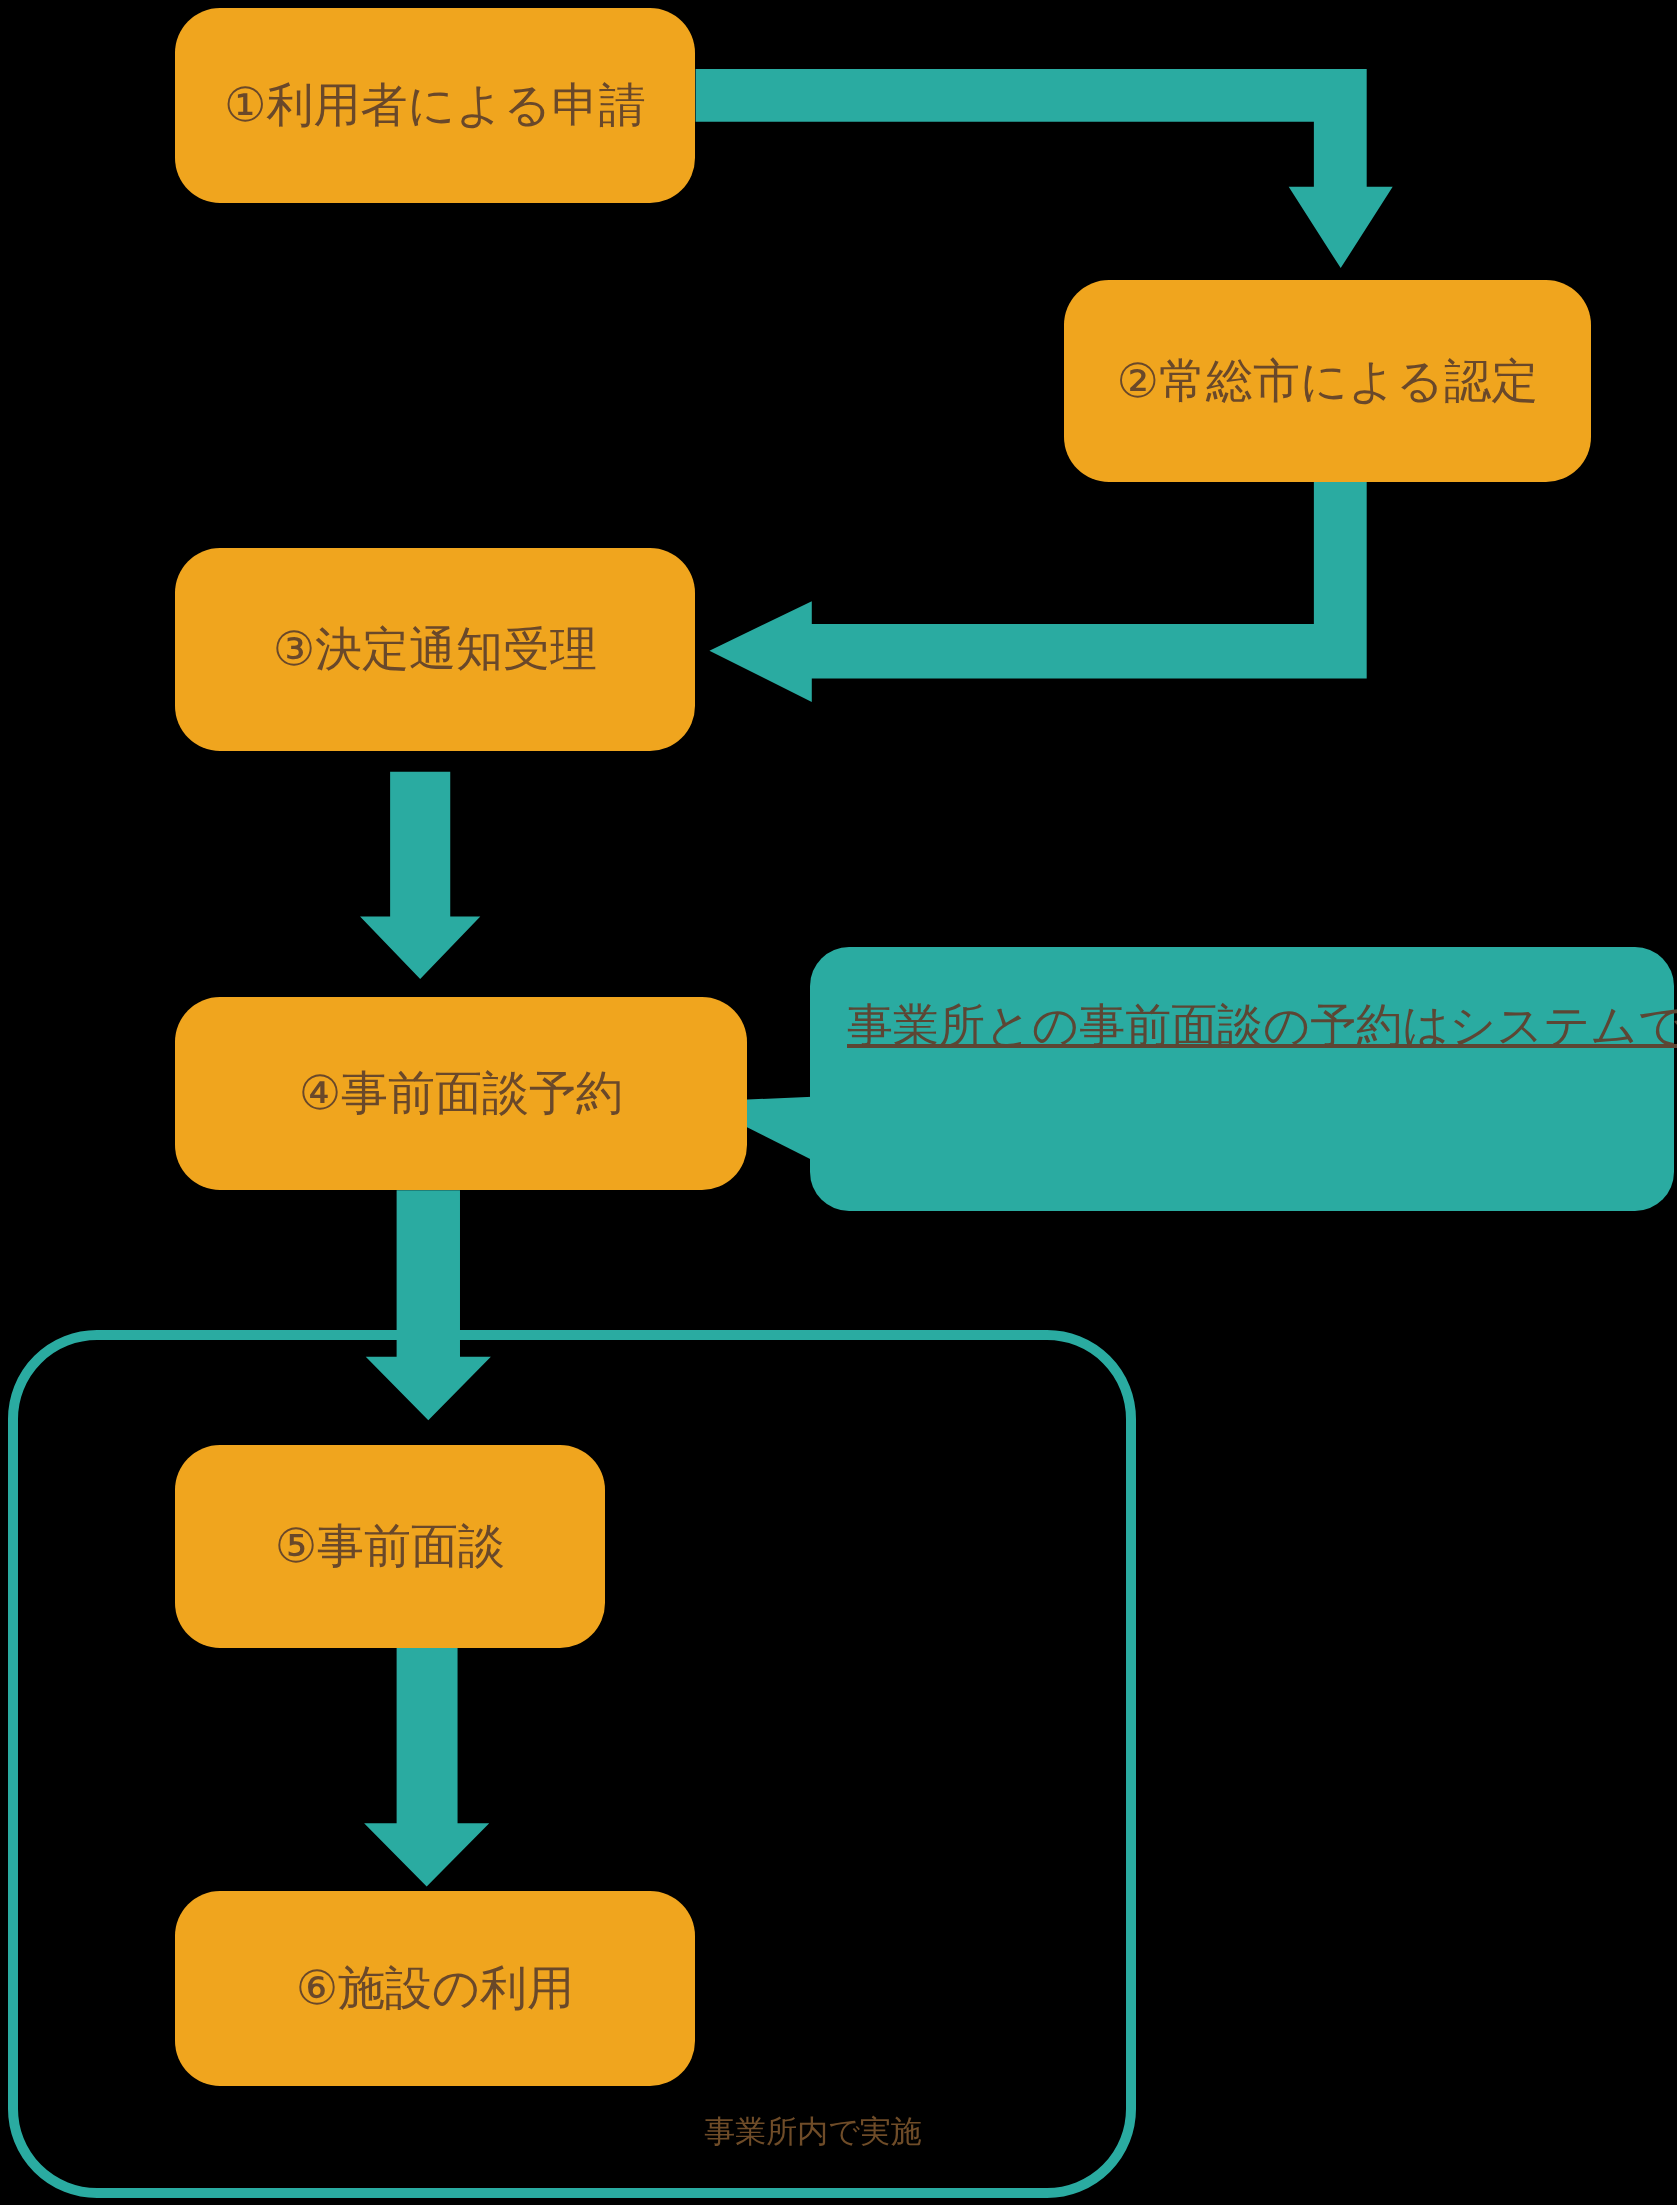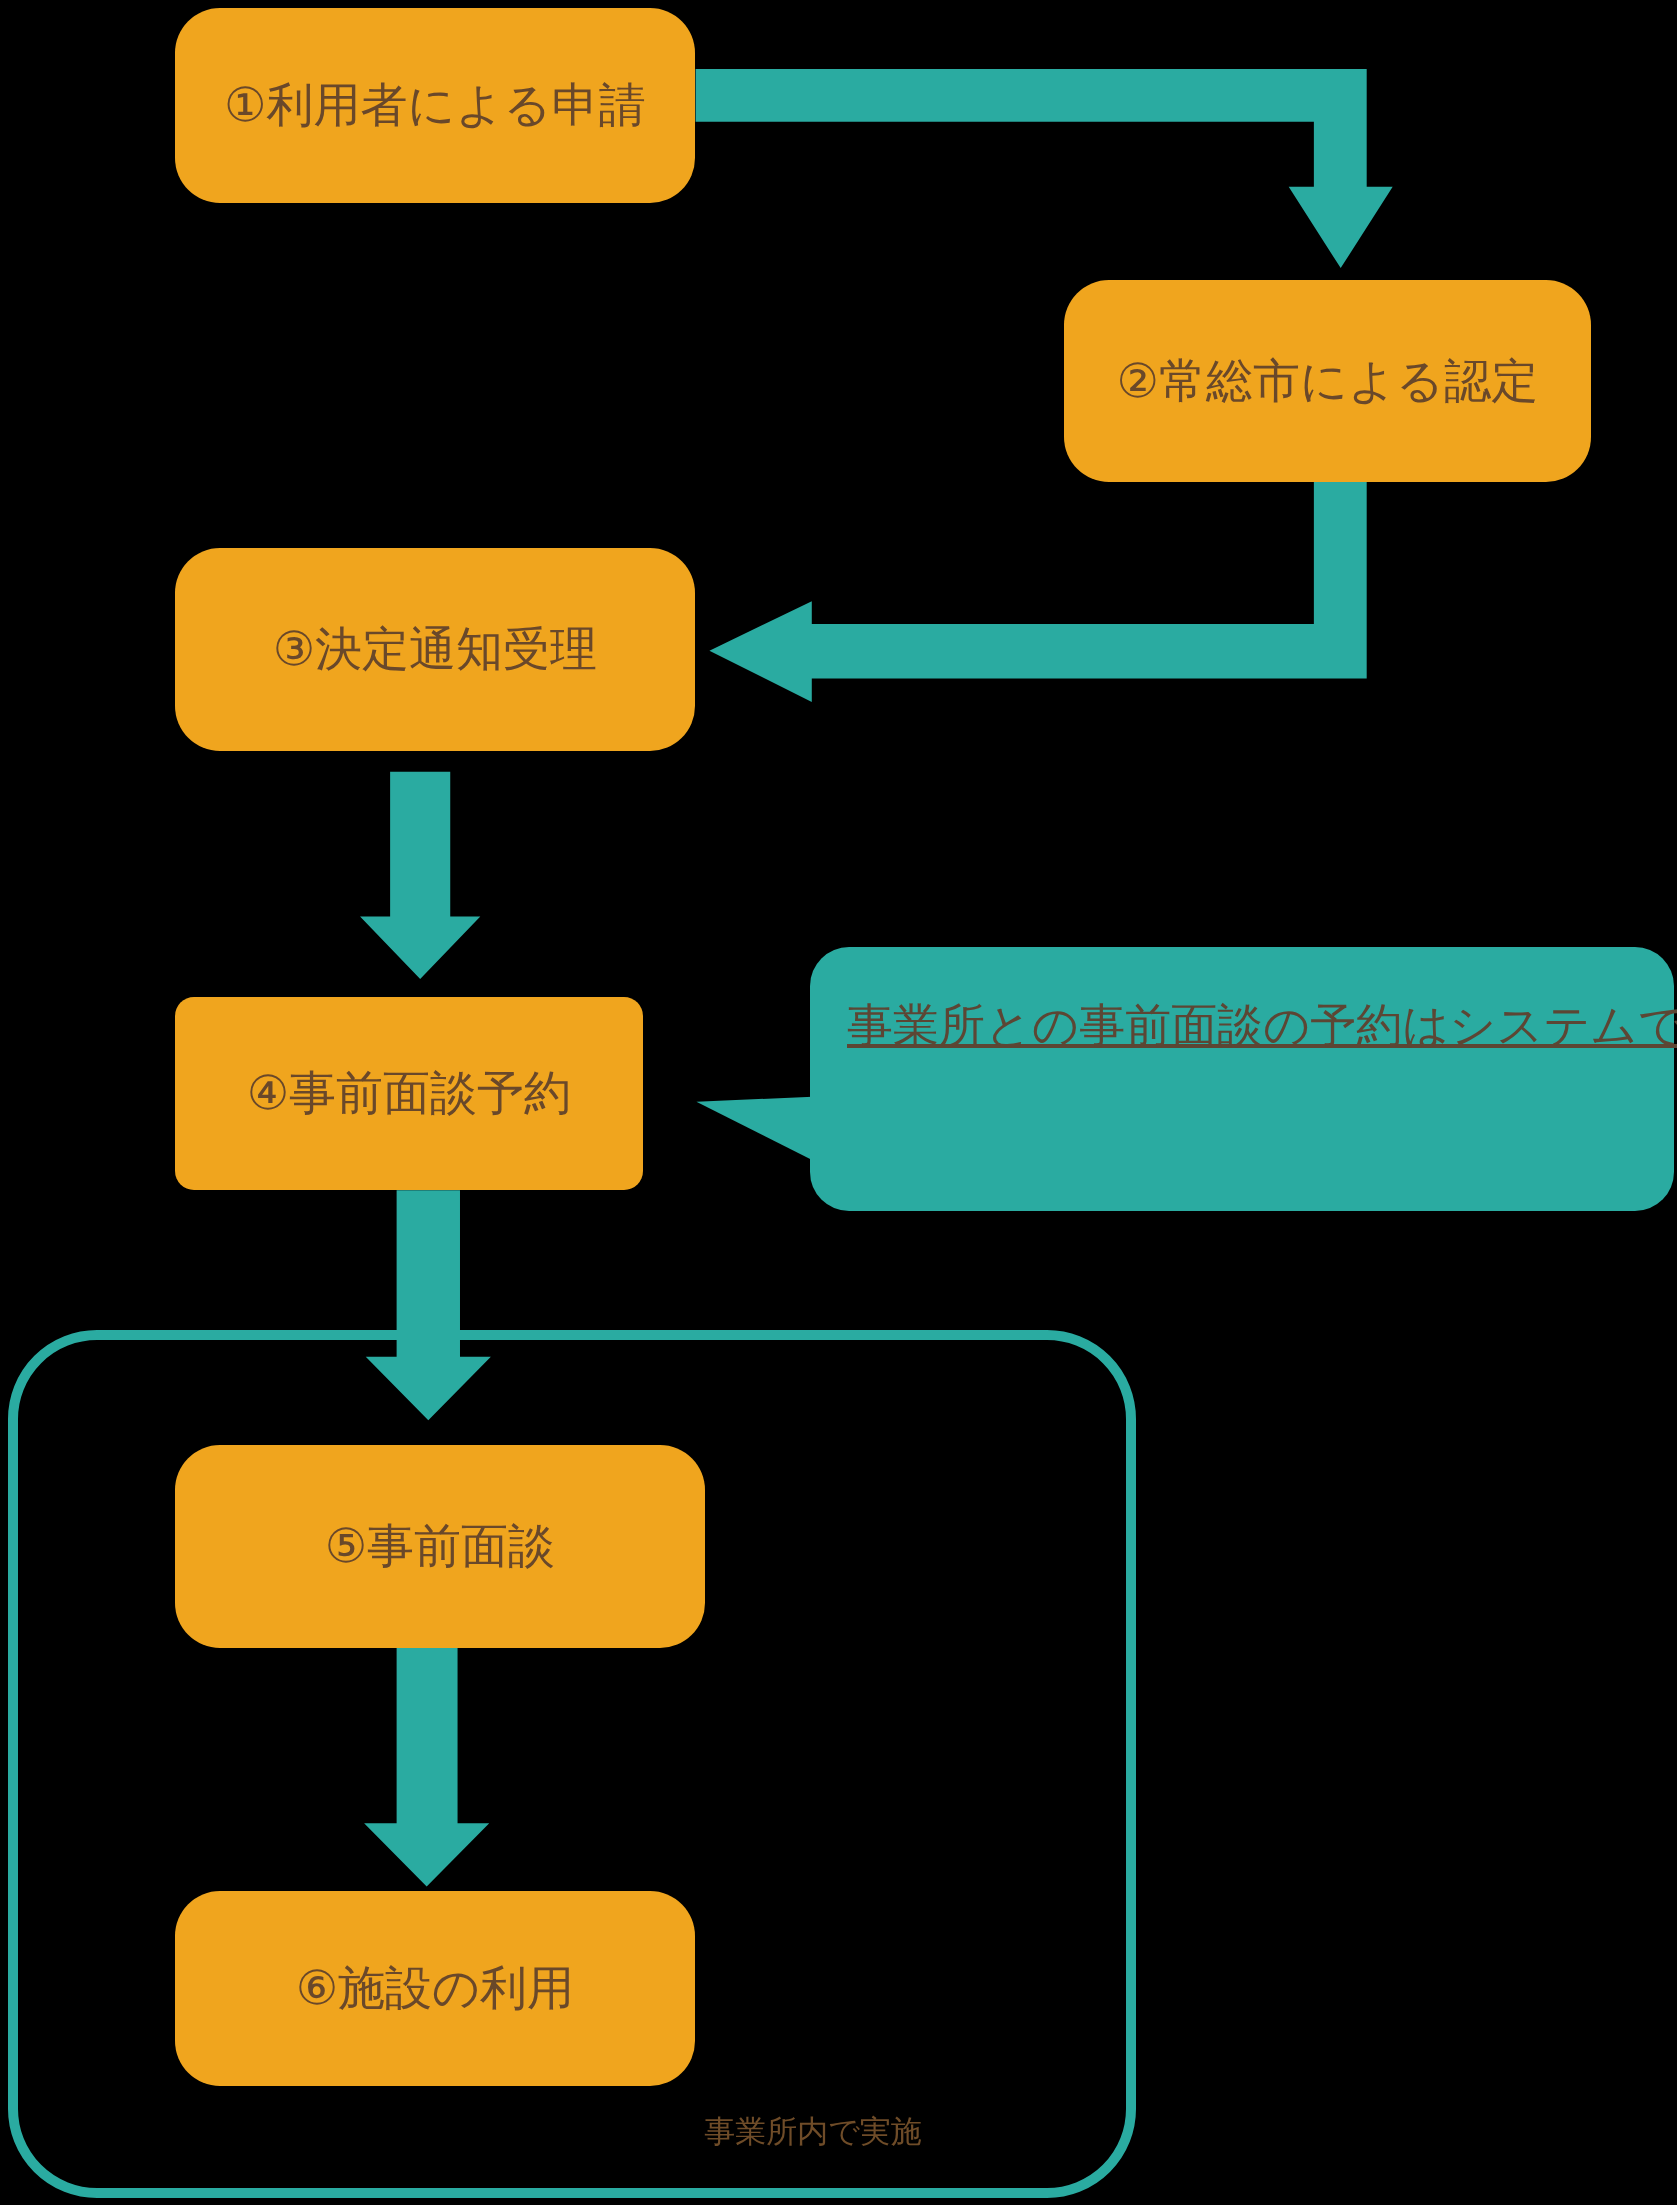--- a/index.html
+++ b/index.html
@@ -97,25 +97,25 @@
   </div>
 
   <div class="step-box" style="left:1064px; top:280px; width:527px; height:202px;">
     <span>②常総市による認定</span>
   </div>
 
   <div class="step-box" style="left:175px; top:548px;  width:520px; height:203px;">
     <span>③決定通知受理</span>
   </div>
 
-  <div class="step-box" style="left:175px; top:997px; width:468px; height:193px;border-radius:19px;">
+  <div class="step-box" style="left:175px; top:997px; width:572px; height:193px;">
     <span>④事前面談予約</span>
   </div>
 
-  <div class="step-box" style="left:175px; top:1445px; width:530px; height:203px;">
+  <div class="step-box" style="left:175px; top:1445px; width:430px; height:203px;">
     <span>⑤事前面談</span>
   </div>
 
   <div class="step-box" style="left:175px; top:1891px; width:520px; height:195px;">
     <span>⑥施設の利用</span>
   </div>
 
   <div class="callout-bubble">
     <div class="callout-line">事業所との事前面談の予約はシステムで</div>
   </div>

